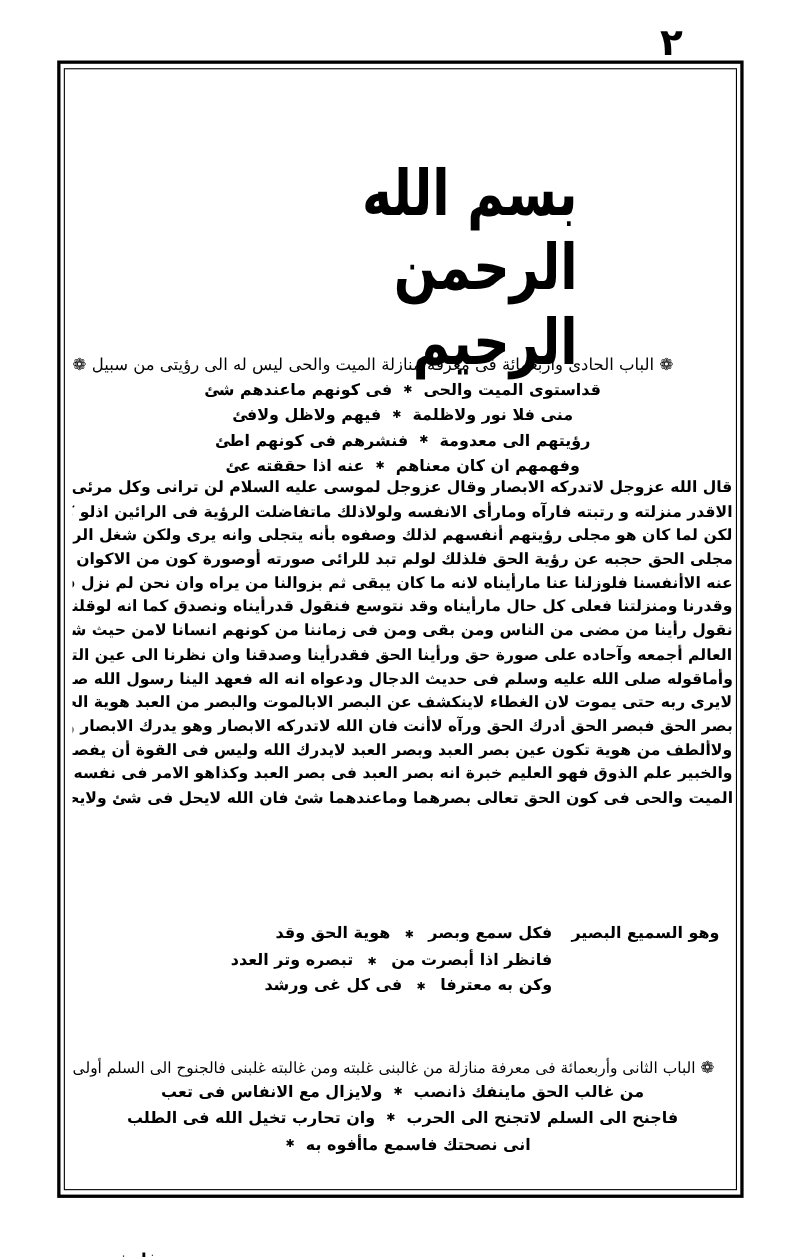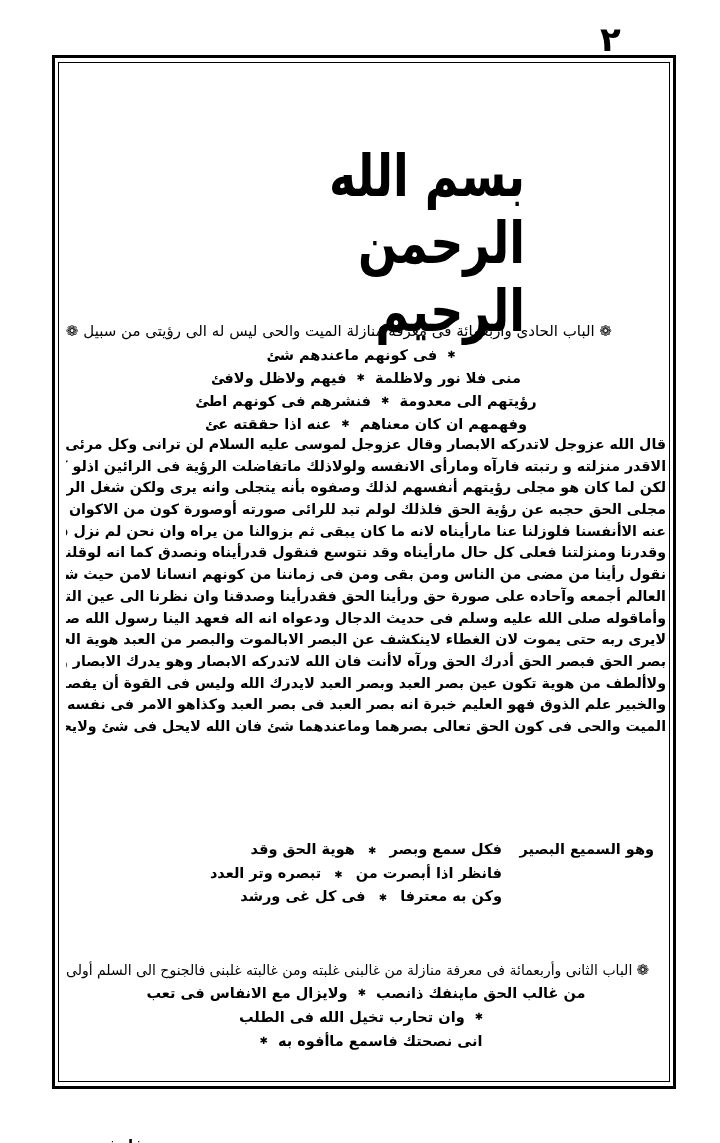--- a/index.html
+++ b/index.html
@@ -71,20 +71,21 @@
 
 <div class="basmala">بسم الله الرحمن الرحيم</div>
 
 <div class="heading" style="top:320px;">
   <span class="orn">❁</span>
   <span>الباب الحادى وأربعمائة فى معرفة منازلة الميت والحى ليس له الى رؤيتى من سبيل</span>
   <span class="orn">❁</span>
 </div>
 
 <div class="verse" style="top:344px;">
+  <span class="hemi">قداستوى الميت والحى</span>
   <span class="sep">✱</span>
   <span class="hemi">فى كونهم ماعندهم شئ</span>
 </div>
 <div class="verse" style="top:367px;">
   <span class="hemi">منى فلا نور ولاظلمة</span>
   <span class="sep">✱</span>
   <span class="hemi">فيهم ولاظل ولافئ</span>
 </div>
 <div class="verse" style="top:390px;">
   <span class="hemi">رؤيتهم الى معدومة</span>
@@ -144,20 +145,21 @@
   <span>الباب الثانى وأربعمائة فى معرفة منازلة من غالبنى غلبته ومن غالبته غلبنى فالجنوح الى السلم أولى</span>
   
 </div>
 
 <div class="verse" style="top:982px;">
   <span class="hemi">من غالب الحق ماينفك ذانصب</span>
   <span class="sep">✱</span>
   <span class="hemi">ولايزال مع الانفاس فى تعب</span>
 </div>
 <div class="verse" style="top:1006px;">
+  <span class="hemi">فاجنح الى السلم لاتجنح الى الحرب</span>
   <span class="sep">✱</span>
   <span class="hemi">وان تحارب تخيل الله فى الطلب</span>
 </div>
 <div class="verse" style="top:1030px;">
   <span class="hemi">انى نصحتك فاسمع ماأفوه به</span>
   <span class="sep">✱</span>
 </div>
 
 <div class="catchword">فاحذر</div>
 

